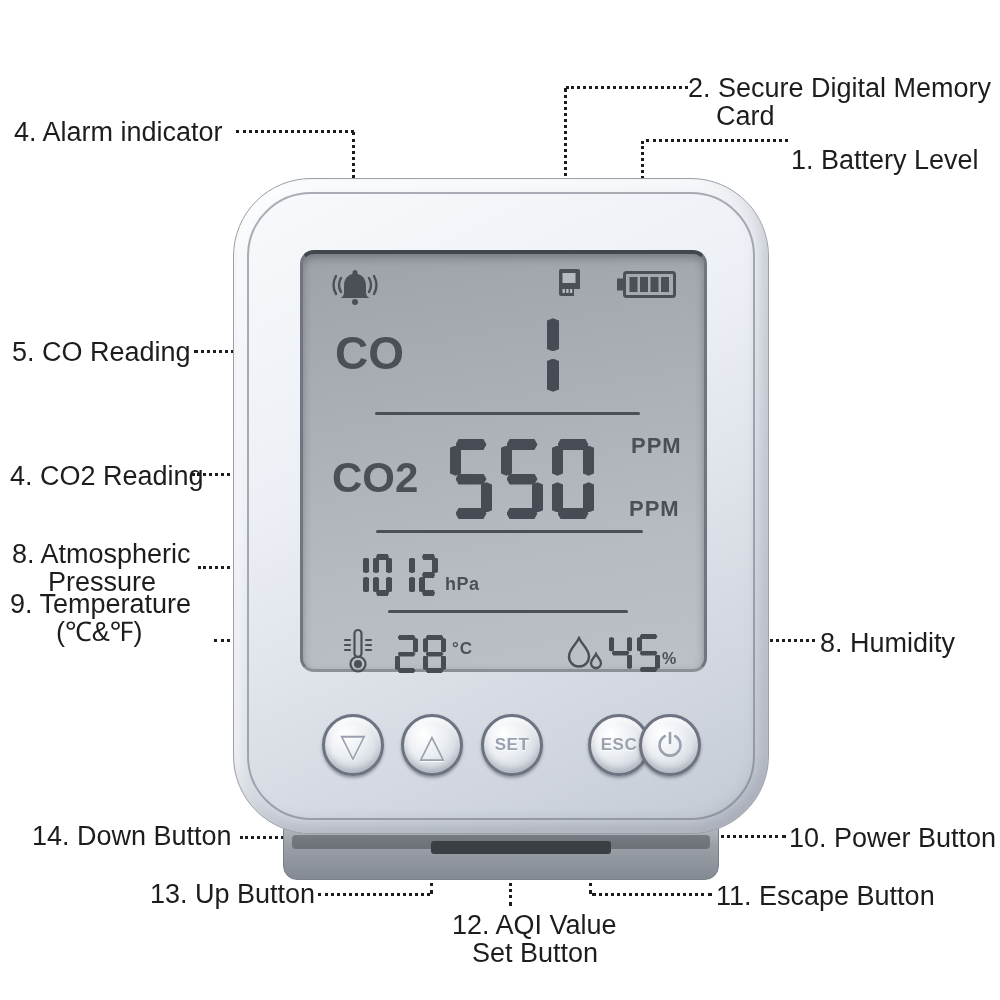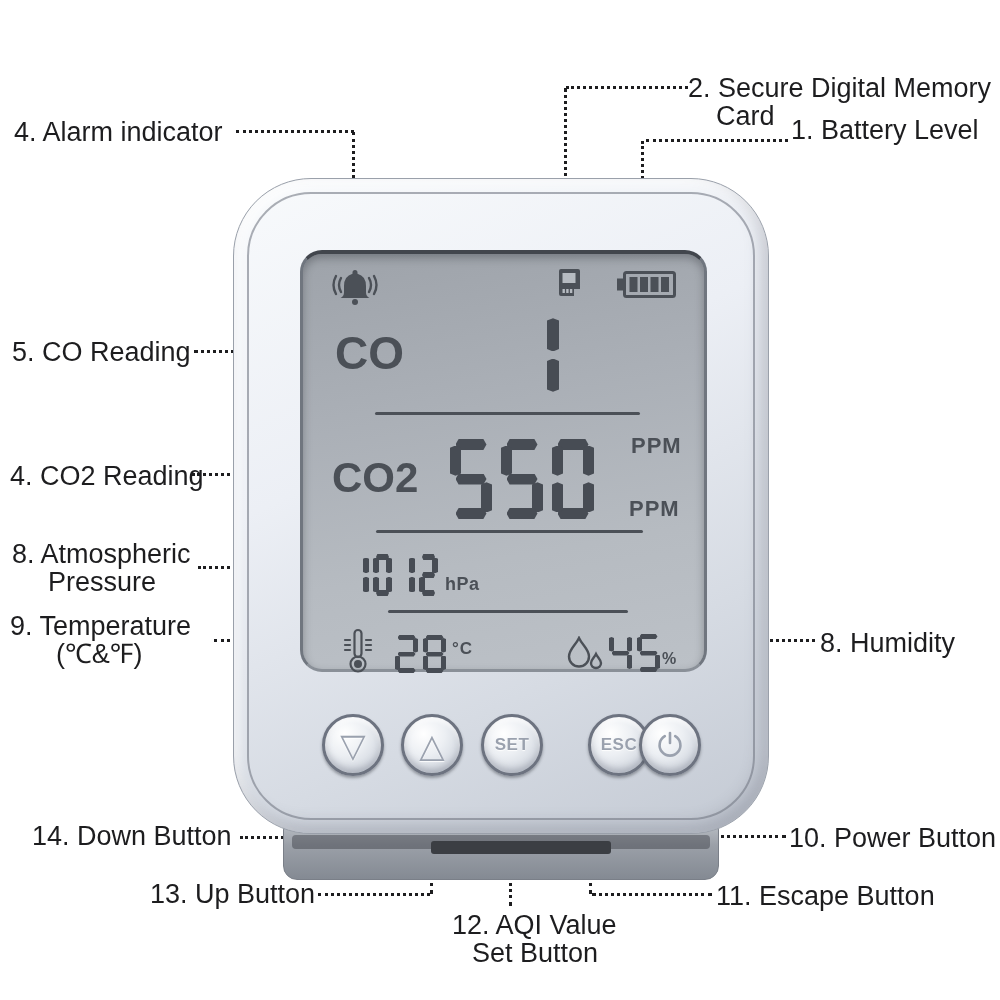--- a/index.html
+++ b/index.html
@@ -12,21 +12,21 @@
   .stand{position:absolute;left:283px;top:816px;width:434px;height:62px;border-radius:14px;
     background:linear-gradient(180deg,#c3c7cd 0%,#9ba0a8 45%,#848a93 100%);border:1px solid #7a7f88;z-index:1;}
   .stand-band{position:absolute;left:8px;top:18px;width:418px;height:14px;background:rgba(45,48,54,0.40);border-radius:4px;}
   .stand-slot{position:absolute;left:147px;top:24px;width:180px;height:13px;background:#3b3e43;border-radius:3px;}
   .body-shell{position:absolute;left:233px;top:178px;width:534px;height:654px;border-radius:78px;
     background:linear-gradient(155deg,#f8fafc 0%,#eceff5 38%,#d6dbe3 72%,#c3c9d3 100%);
     border:1.5px solid #9aa0aa;
     box-shadow:inset -7px -9px 16px rgba(88,94,108,0.28), inset 5px 6px 12px rgba(255,255,255,0.85);
     z-index:2;}
   .frame-line{position:absolute;left:13px;top:13px;right:13px;bottom:13px;border:2px solid rgba(116,122,134,0.6);border-radius:64px;}
-  .screen{position:absolute;left:300px;top:250px;width:407px;height:422px;border-radius:22px;
+  .screen{position:absolute;left:300px;top:250px;width:407px;height:422px;border-radius:14px;
     background:linear-gradient(170deg,#9ea3aa 0%,#aaafb6 35%,#b6bbc1 70%,#bcc1c7 100%);
     border-style:solid;border-width:4px 3px 3px 3px;border-color:#42464d #70767f #8a9098 #70767f;
     box-shadow:inset 0 4px 8px rgba(40,44,50,0.35);z-index:3;box-sizing:border-box;}
   .scr-el{position:absolute;}
   .lcd-label{color:#4b5057;font-weight:bold;}
   .lcd-unit{color:#4b5057;font-weight:bold;letter-spacing:1px;}
   .divider{position:absolute;height:3px;background:#4b5057;border-radius:2px;}
   .btn{position:absolute;width:56px;height:56px;border-radius:50%;border:3px solid #6d7380;
     background:radial-gradient(circle at 35% 30%,#ffffff 0%,#eceff3 40%,#ccd2db 85%,#c0c6d1 100%);
     box-shadow:0 2px 3px rgba(60,64,72,0.45), inset 0 -4px 6px rgba(128,134,146,0.45), inset 0 3px 4px rgba(255,255,255,0.95);
@@ -227,28 +227,28 @@
         </g>
       </svg>
     </span>
   </div>
 
   <div class="lbl" style="left:14px;top:118px;">4. Alarm indicator</div>
   <div class="lbl" style="left:688px;top:74px;">
     <div>2. Secure Digital Memory</div>
     <div style="padding-left:28px;">Card</div>
   </div>
-  <div class="lbl" style="left:791px;top:116px;text-align:right;">1. Battery Level</div>
+  <div class="lbl" style="left:791px;top:146px;text-align:right;">1. Battery Level</div>
   <div class="lbl" style="left:12px;top:338px;">5. CO Reading</div>
   <div class="lbl" style="left:10px;top:462px;">4. CO2 Reading</div>
   <div class="lbl" style="left:12px;top:540px;">
     <div>8. Atmospheric</div>
     <div style="padding-left:36px;">Pressure</div>
   </div>
-  <div class="lbl" style="left:10px;top:612px;">
+  <div class="lbl" style="left:10px;top:590px;">
     <div>9. Temperature</div>
     <div style="padding-left:46px;">(℃&amp;℉)</div>
   </div>
   <div class="lbl" style="left:820px;top:629px;">8. Humidity</div>
   <div class="lbl" style="left:32px;top:822px;">14. Down Button</div>
   <div class="lbl" style="left:150px;top:880px;">13. Up Button</div>
   <div class="lbl" style="left:452px;top:911px;">
     <div>12. AQI Value</div>
     <div style="padding-left:20px;">Set Button</div>
   </div>

